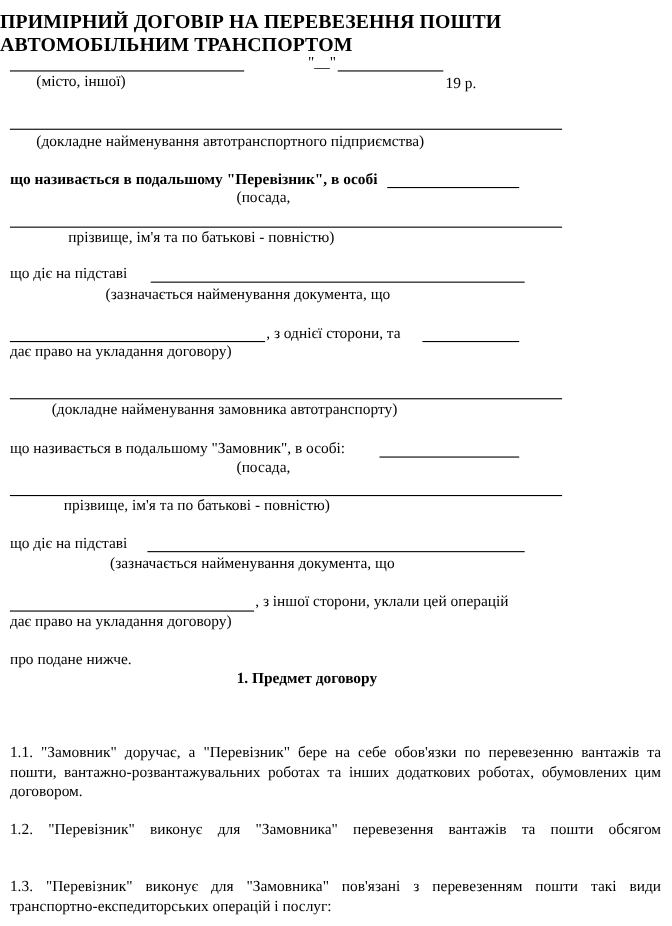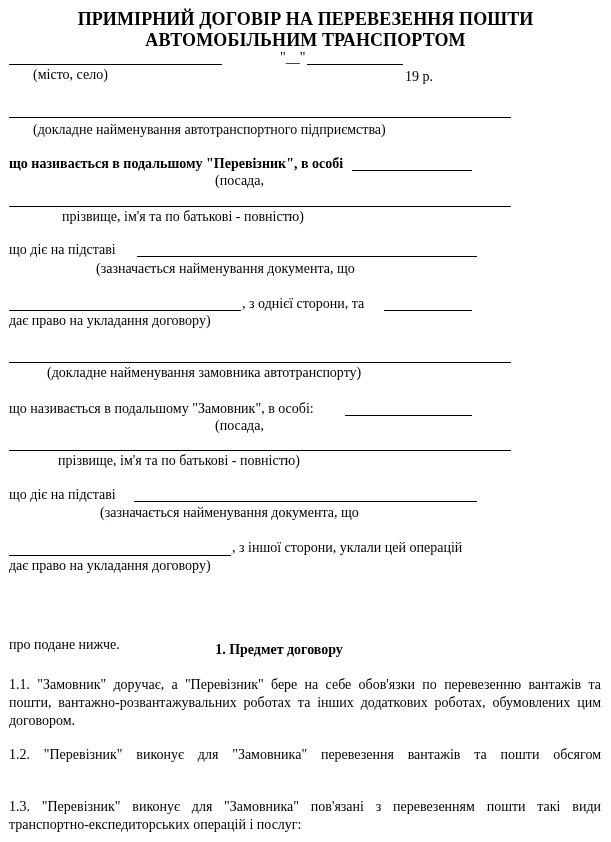--- a/index.html
+++ b/index.html
@@ -3,42 +3,42 @@
   <meta charset="utf-8">
   <style>
     html, body { margin: 0; padding: 0; background: #ffffff; }
     body {
       width: 611px; height: 842px; overflow: hidden; position: relative;
       font-family: "Liberation Serif", "DejaVu Serif", serif;
       color: #000; font-size: 14px;
     }
     .abs { position: absolute; white-space: nowrap; line-height: 16px; }
     .title {
-      position: absolute; left: 0; width: 611px; text-align: center;
+      position: absolute; left: 0; width: 611px; 
       font-weight: bold; font-size: 18px; line-height: 19px; letter-spacing: 0.1px;
     }
     .uline { position: absolute; height: 1px; background: #000; }
     .heading { font-weight: bold; }
     .para {
       position: absolute; left: 9px; width: 592px; text-align: justify;
       text-align-last: left; line-height: 18px; font-size: 14px;
     }
     .justified-line { text-align-last: justify; }
   </style>
 </head>
 <body>
 
 <div class="title" style="top:10px;">ПРИМІРНИЙ ДОГОВІР НА ПЕРЕВЕЗЕННЯ ПОШТИ</div>
 <div class="title" style="top:31px;">АВТОМОБІЛЬНИМ ТРАНСПОРТОМ</div>
 
 <div class="uline" style="left:9px; top:64px; width:213px;"></div>
 <div class="abs" style="left:280px; top:50px;">"__"</div>
 <div class="uline" style="left:307px; top:64px; width:96px;"></div>
 <div class="abs" style="left:405px; top:50px;margin-top:19px;">19  р.</div>
-<div class="abs" style="left:33px; top:67px;">(місто, село)</div>
+<div class="abs" style="left:33px; top:67px;">(місто, іншої)</div>
 
 <div class="uline" style="left:9px; top:117px; width:502px;"></div>
 <div class="abs" style="left:33px; top:122px;">(докладне найменування автотранспортного підприємства)</div>
 
 <div class="abs" style="left:9px; top:156px;font-weight:bold;">що називається в подальшому "Перевізник", в особі</div>
 <div class="uline" style="left:352px; top:170px; width:120px;"></div>
 <div class="abs" style="left:215px; top:173px;">(посада,</div>
 
 <div class="uline" style="left:9px; top:206px; width:502px;"></div>
 <div class="abs" style="left:62px; top:209px;">прізвище, ім'я та по батькові - повністю)</div>
@@ -63,23 +63,23 @@
 <div class="abs" style="left:58px; top:453px;">прізвище, ім'я та по батькові - повністю)</div>
 
 <div class="abs" style="left:9px; top:487px;">що  діє на підставі</div>
 <div class="uline" style="left:134px; top:501px; width:343px;"></div>
 <div class="abs" style="left:100px; top:505px;">(зазначається найменування документа, що</div>
 
 <div class="uline" style="left:9px; top:555px; width:222px;"></div>
 <div class="abs" style="left:232px; top:540px;">, з іншої сторони, уклали цей операцій</div>
 <div class="abs" style="left:9px; top:558px;">дає право на укладання договору)</div>
 
-<div class="abs" style="left:9px; top:593px;margin-top:44px;">про подане нижче.</div>
+<div class="abs" style="left:9px; top:593px;">про подане нижче.</div>
 
-<div class="abs heading" style="left:0; width:558px; text-align:center; top:642px;">1. Предмет договору</div>
+<div class="abs heading" style="left:0; width:558px; text-align:center; top:610px;">1. Предмет договору</div>
 
 <div class="para" style="top:676px;">1.1. "Замовник" доручає, а "Перевізник" бере на себе обов'язки по перевезенню вантажів та пошти, вантажно-розвантажувальних роботах та інших додаткових роботах, обумовлених цим договором.</div>
 
 <div class="para" style="top:746px;">
   <div class="justified-line">1.2. "Перевізник" виконує для "Замовника" перевезення вантажів та пошти обсягом</div>
 </div>
 
 <div class="para" style="top:798px;">1.3. "Перевізник" виконує для "Замовника" пов'язані з перевезенням пошти такі види транспортно-експедиторських операцій і послуг:</div>
 
 </body></html>

